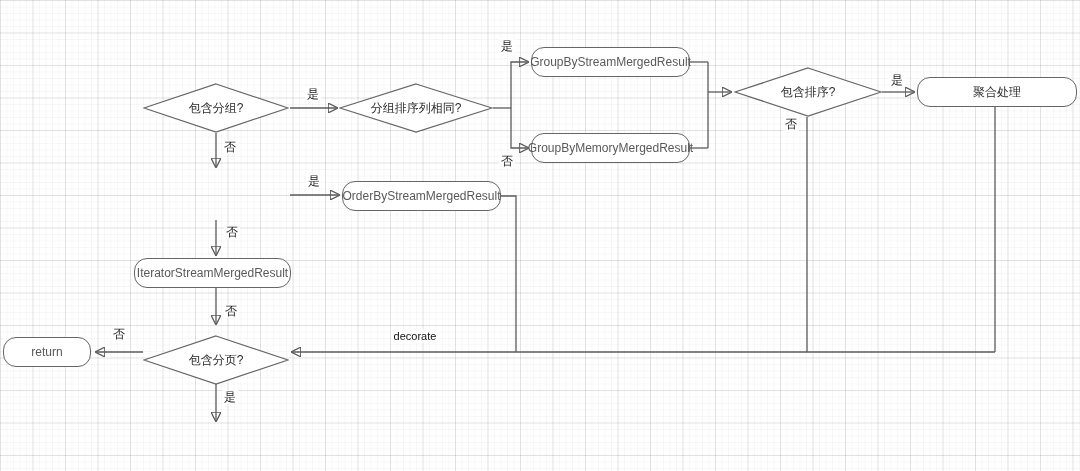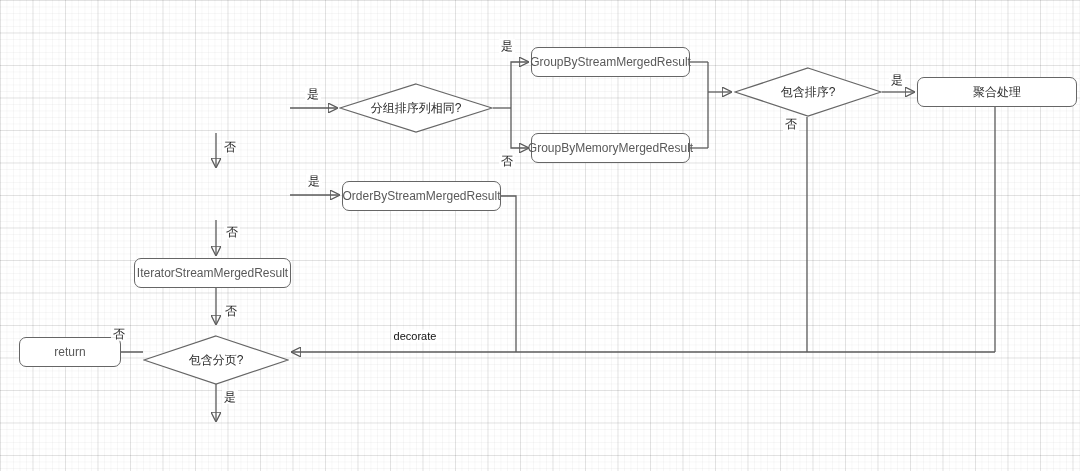--- a/index.html
+++ b/index.html
@@ -14,21 +14,21 @@
       linear-gradient(to bottom, rgba(0,0,0,0.085) 1px, transparent 1px),
       linear-gradient(to right, rgba(0,0,0,0.03) 1px, transparent 1px),
       linear-gradient(to bottom, rgba(0,0,0,0.03) 1px, transparent 1px);
     background-size:32.5px 32.5px,32.5px 32.5px,6.5px 6.5px,6.5px 6.5px;
   }
   .edges{position:absolute;left:0;top:0;width:1080px;height:471px;}
   .edges path{fill:none;stroke:#5b5b5b;stroke-width:1.3px;}
   .node{position:absolute;display:flex;align-items:center;justify-content:center;}
   .node .shape{position:absolute;left:0;top:0;width:100%;height:100%;}
   .process{
-    background:#ffffff;border:1.3px solid #666666;border-radius:7px;
+    background:#ffffff;border:1.3px solid #666666;border-radius:13px;
     box-sizing:border-box;
   }
   .lbl{
     position:relative;z-index:2;font-size:12px;color:#2b2b2b;
     white-space:nowrap;line-height:1;
   }
   .lbl.en{color:#595959;}
   .edge-label{
     position:absolute;transform:translate(-50%,-50%);
     font-size:12px;color:#1f1f1f;line-height:1;white-space:nowrap;
@@ -61,20 +61,26 @@
     <path d="M995 107 V352"></path>
     <path d="M995 352 H292" marker-end="url(#arrow)"></path>
     <path d="M501 196 H516 V352"></path>
     <path d="M290 195 H339" marker-end="url(#arrow)"></path>
     <path d="M216 220 V255" marker-end="url(#arrow)"></path>
     <path d="M216 288 V324" marker-end="url(#arrow)"></path>
     <path d="M143 352 H96" marker-end="url(#arrow)"></path>
     <path d="M216 377 V421" marker-end="url(#arrow)"></path>
   </svg>
 
+  <div class="node" style="left:143px;top:83px;width:146px;height:50px">
+    <svg class="shape" viewBox="0 0 146 50" preserveAspectRatio="none">
+      <polygon points="73,1 145,25 73,49 1,25" fill="#ffffff" stroke="#666666" stroke-width="1.3" vector-effect="non-scaling-stroke"></polygon>
+    </svg>
+    <span class="lbl">包含分组?</span>
+  </div>
 
   <div class="node" style="left:339px;top:83px;width:154px;height:50px">
     <svg class="shape" viewBox="0 0 154 50" preserveAspectRatio="none">
       <polygon points="77,1 153,25 77,49 1,25" fill="#ffffff" stroke="#666666" stroke-width="1.3" vector-effect="non-scaling-stroke"></polygon>
     </svg>
     <span class="lbl">分组排序列相同?</span>
   </div>
 
   <div class="node" style="left:734px;top:67px;width:148px;height:50px">
     <svg class="shape" viewBox="0 0 148 50" preserveAspectRatio="none">
@@ -104,21 +110,21 @@
   </div>
 
   <div class="node process" style="left:342px;top:181px;width:159px;height:30px">
     <span class="lbl en">OrderByStreamMergedResult</span>
   </div>
 
   <div class="node process" style="left:134px;top:258px;width:157px;height:30px">
     <span class="lbl en">IteratorStreamMergedResult</span>
   </div>
 
-  <div class="node process" style="left:19px;top:337px;width:102px;height:30px">
+  <div class="node process" style="left:3px;top:337px;width:88px;height:30px">
     <span class="lbl en">return</span>
   </div>
 
 
   <span class="edge-label" style="left:313px;top:94px">是</span>
   <span class="edge-label" style="left:230px;top:147px">否</span>
   <span class="edge-label" style="left:507px;top:46px">是</span>
   <span class="edge-label" style="left:507px;top:161px">否</span>
   <span class="edge-label" style="left:897px;top:80px">是</span>
   <span class="edge-label" style="left:791px;top:124px">否</span>

